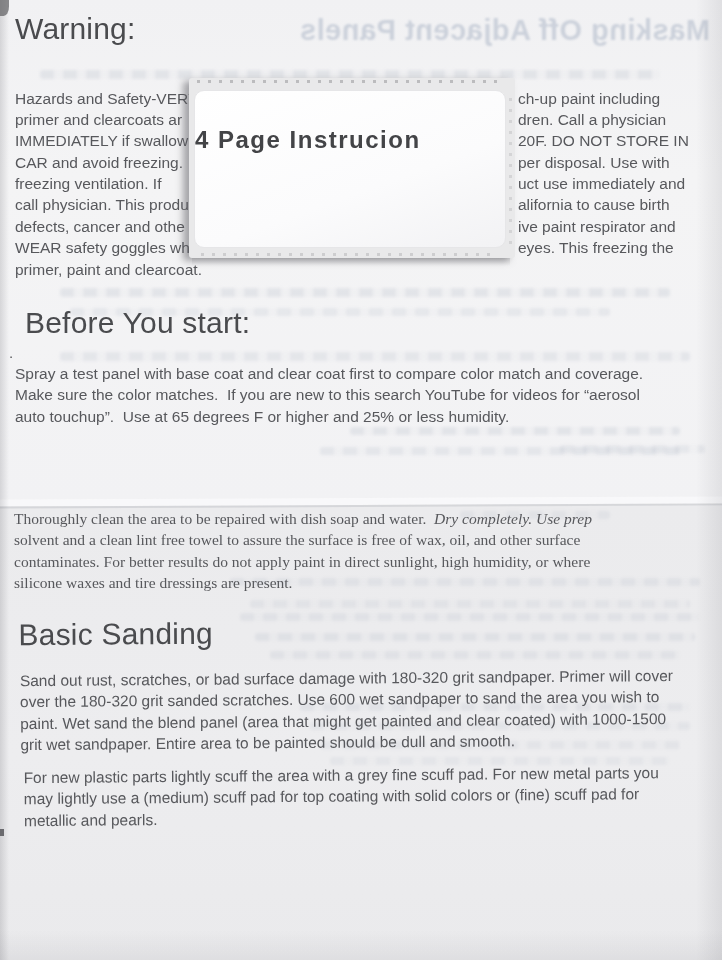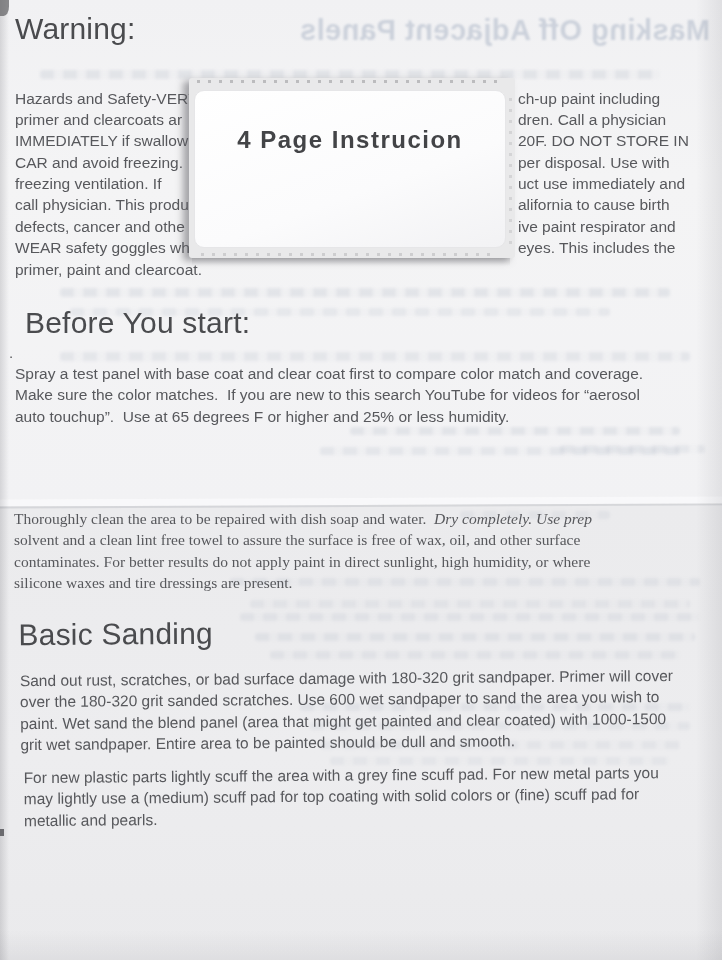--- a/index.html
+++ b/index.html
@@ -46,21 +46,21 @@
   .sticker-backing { left:189px; top:78px; width:326px; height:180px; background:#e9e9ea;
                      border-radius:3px; box-shadow:-6px 3px 7px rgba(88,88,94,.5); z-index:4; }
   .perf-top    { position:absolute; left:8px; top:2px; width:308px; height:3px;
                  background:repeating-linear-gradient(90deg,#bcbcbe 0 3px,transparent 3px 11px); }
   .perf-bottom { position:absolute; left:12px; bottom:2px; width:296px; height:3px; opacity:.7;
                  background:repeating-linear-gradient(90deg,#c2c2c4 0 3px,transparent 3px 11px); }
   .perf-right  { position:absolute; right:3px; top:14px; width:3px; height:152px; opacity:.6;
                  background:repeating-linear-gradient(0deg,#c6c6c8 0 3px,transparent 3px 11px); }
   .sticker-label { left:194px; top:90px; width:312px; height:158px; border-radius:10px; z-index:5;
                    background:linear-gradient(160deg,#ffffff 0%,#fbfbfc 60%,#f2f2f4 100%);
-                   border:1px solid #e6e6e8; text-align:center; box-sizing:border-box; }
+                   border:1px solid #e6e6e8; text-align:left; box-sizing:border-box; }
   .st-line1 { margin-top:35px; font-size:24px; font-weight:700; color:#434447; letter-spacing:1.5px; }
   .st-line2 { margin-top:28px; font-size:24px; font-weight:700; color:#434447; letter-spacing:1.5px; }
   .under-shadow { left:192px; top:257px; width:318px; height:9px; z-index:3;
                   background:linear-gradient(180deg,rgba(60,60,66,.16),transparent); }
 
   
   .ghost-heading { left:300px; top:14px; width:410px; text-align:center; font-size:29px; font-weight:600;
                    color:#b3bccb; opacity:.6; transform:scaleX(-1); filter:blur(1.2px);
                    letter-spacing:.5px; white-space:nowrap; z-index:1; }
   .ghost { position:absolute; border-radius:3px; filter:blur(1.5px); z-index:1;
@@ -127,21 +127,21 @@
     <div class="wrow" style="top:106px">
         <span class="wl">call physician. This produ</span>
         <span class="wr">alifornia to cause birth</span>
       </div>
     <div class="wrow" style="top:128px">
         <span class="wl">defects, cancer and othe</span>
         <span class="wr">ive paint respirator and</span>
       </div>
     <div class="wrow" style="top:149px">
         <span class="wl">WEAR safety goggles wh</span>
-        <span class="wr">eyes. This includes the</span>
+        <span class="wr">eyes. This freezing the</span>
       </div>
     <div class="wrow" style="top:171px">primer, paint and clearcoat.</div>
   </div>
 
   <div class="abs sticker-backing">
     <div class="perf-top"></div>
     <div class="perf-bottom"></div>
     <div class="perf-right"></div>
   </div>
   <div class="abs sticker-label">

